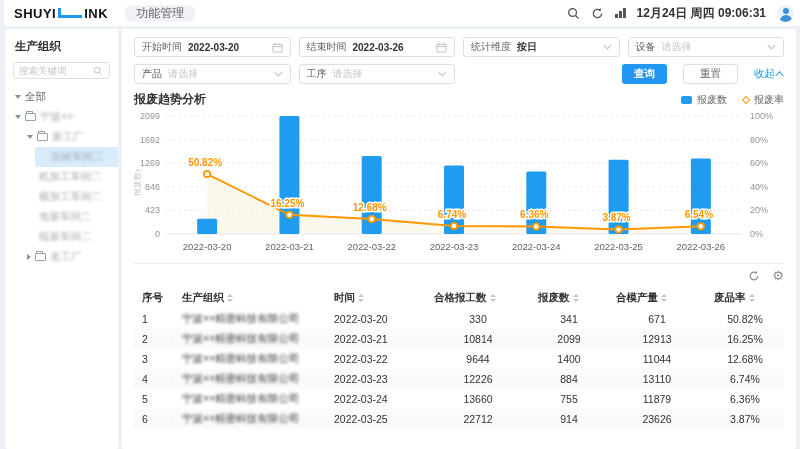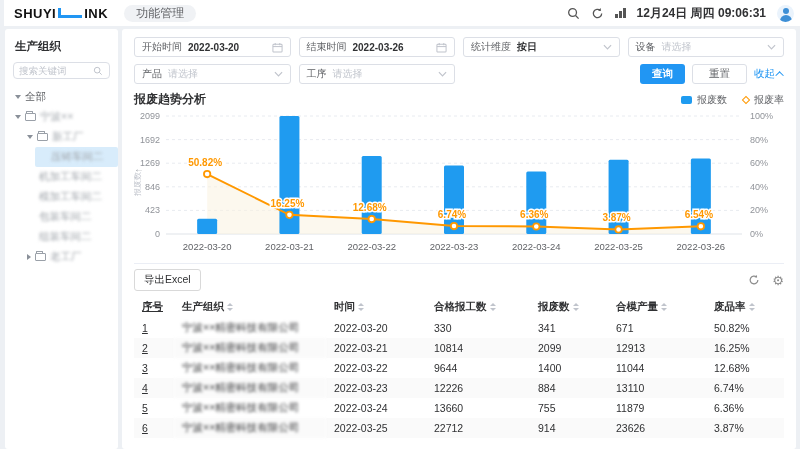--- a/index.html
+++ b/index.html
@@ -43,21 +43,21 @@
   
   .main { position:absolute; left:122px; top:29px; width:674px; height:420px; background:#fff; border-radius:3px; padding:8px 12px 0; }
 
   .frow { display:flex; gap:8px; margin-bottom:7px; }
   .ffield { flex:1; height:20px; border:1px solid #dcdfe6; border-radius:3px; display:flex; align-items:center; padding:0 7px; gap:6px; background:#fff; cursor:pointer; min-width:0;justify-content:flex-end; }
   .ffield .flabel { color:#606266; font-size:10px; white-space:nowrap; }
   .ffield .fval { color:#303133; font-weight:bold; font-size:10px; white-space:nowrap; }
   .ffield .fph { color:#c0c4cc; font-size:10px; white-space:nowrap; }
   .ffield .ficon { margin-left:auto; display:inline-flex; color:#c0c4cc; }
   .frow2-field { flex:none; width:calc((100% - 24px)/4); }
-  .fbuttons { margin-left:auto; display:flex; align-items:center; gap:7px; }
+  .fbuttons { margin-left:auto; display:flex; align-items:center; gap:16px; }
   .btn-primary { background:#2196f3; color:#fff; font-size:10.5px; font-weight:bold; padding:3px 12px; border:none; border-radius:3px; cursor:pointer; }
   .btn-plain { background:#fff; color:#606266; font-size:10.5px; padding:2px 16px; border:1px solid #dcdfe6; border-radius:3px; cursor:pointer; }
   .link-collapse { color:#2196f3; font-size:10.5px; cursor:pointer; display:flex; align-items:center; gap:3px; }
   .chev-up { width:6px; height:6px; border-left:1.5px solid #2196f3; border-top:1.5px solid #2196f3; transform:rotate(45deg) translateY(2px); }
 
   .chart-head { display:flex; align-items:center; margin-top:6px; }
   .chart-title { font-size:12px; font-weight:bold; }
   .legend { margin-left:auto; display:flex; gap:16px; align-items:center; }
   .lg-item { display:flex; align-items:center; gap:5px; font-size:10px; color:#606266; cursor:pointer; }
   .lg-sq { width:11px; height:8px; border-radius:2px; }
@@ -72,22 +72,22 @@
 
   .summary { background:#fdf6ec; display:flex; align-items:center; gap:24px; padding:3px 10px; font-size:10.5px; height:18px; }
   .sum-total { font-weight:bold; }
   .sum-item span.lb { color:#606266; }
   .sum-item b { color:#303133; margin-left:3px; }
 
   table.grid { width:650px; border-collapse:collapse; table-layout:fixed; font-size:10.5px; }
   .grid th { font-weight:bold; color:#303133; padding:4px 8px; text-align:left; background:#fff; white-space:nowrap; cursor:pointer; }
   .grid td { padding:3px 8px; color:#303133; white-space:nowrap; overflow:hidden; }
   .grid tr.alt td { background:#fafafa; }
-  .num { text-align:left; }
-  .c-seq{width:40px;text-decoration:underline;} .c-org{width:152px;} .c-time{width:100px;} .c-ok{width:104px;} .c-scrap{width:78px;} .c-mold{width:98px;} .c-rate{width:78px;}
+  .num { text-align:center; }
+  .c-seq{width:40px;} .c-org{width:152px;} .c-time{width:100px;} .c-ok{width:104px;} .c-scrap{width:78px;} .c-mold{width:98px;} .c-rate{width:78px;}
   .t-date { color:#606266; }
   .rate { color:#f56c6c; }
   .sorter { display:inline-block; vertical-align:middle; margin-left:3px; }
   .sorter i { display:block; width:0; height:0; border-left:3px solid transparent; border-right:3px solid transparent; }
   .sorter i.up { border-bottom:3.5px solid #c0c4cc; margin-bottom:1.5px; }
   .sorter i.dn { border-top:3.5px solid #c0c4cc; }
 </style>
 </head>
 <body>
 
@@ -306,21 +306,20 @@
       <text x="402.28571428571433" y="140" text-anchor="middle" fill="#606266" font-size="9.5">2022-03-24</text>
       <circle cx="484.5714285714286" cy="119.4334" r="3.2" fill="#fff" stroke="#ff9800" stroke-width="1.8"></circle>
       <text x="482.5714285714286" y="111.4334" text-anchor="middle" fill="#ff9800" font-size="10" font-weight="bold" stroke="#fff" stroke-width="3" paint-order="stroke">3.87%</text>
       <text x="484.5714285714286" y="140" text-anchor="middle" fill="#606266" font-size="9.5">2022-03-25</text>
       <circle cx="566.8571428571429" cy="116.2828" r="3.2" fill="#fff" stroke="#ff9800" stroke-width="1.8"></circle>
       <text x="564.8571428571429" y="108.2828" text-anchor="middle" fill="#ff9800" font-size="10" font-weight="bold" stroke="#fff" stroke-width="3" paint-order="stroke">6.54%</text>
       <text x="566.8571428571429" y="140" text-anchor="middle" fill="#606266" font-size="9.5">2022-03-26</text>
     </svg>
 
   <div class="toolbar">
-    <button class="btn-export">导出Excel</button>
     <div class="tool-icons">
       <svg viewBox="0 0 14 14" width="12" height="12">
           <path d="M11.5 7a4.5 4.5 0 1 1-1.4-3.3" fill="none" stroke="#8c8c8c" stroke-width="1.4"></path>
           <path d="M10.5 1.2 L10.6 4.2 L7.6 3.9 Z" fill="#8c8c8c"></path>
         </svg>
       <span class="gear">⚙</span>
     </div>
   </div>
 
 

